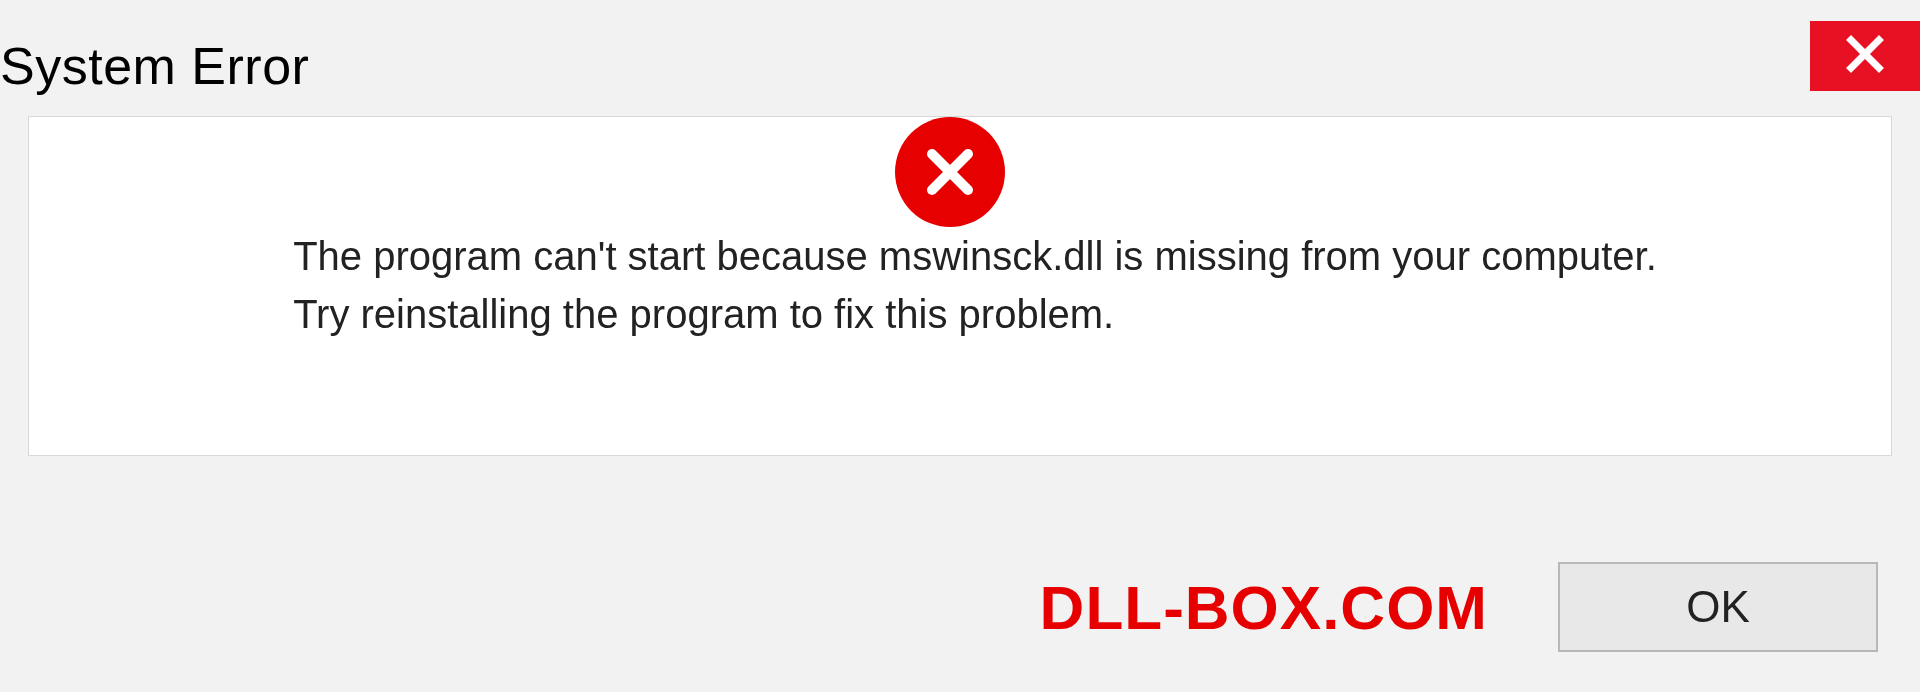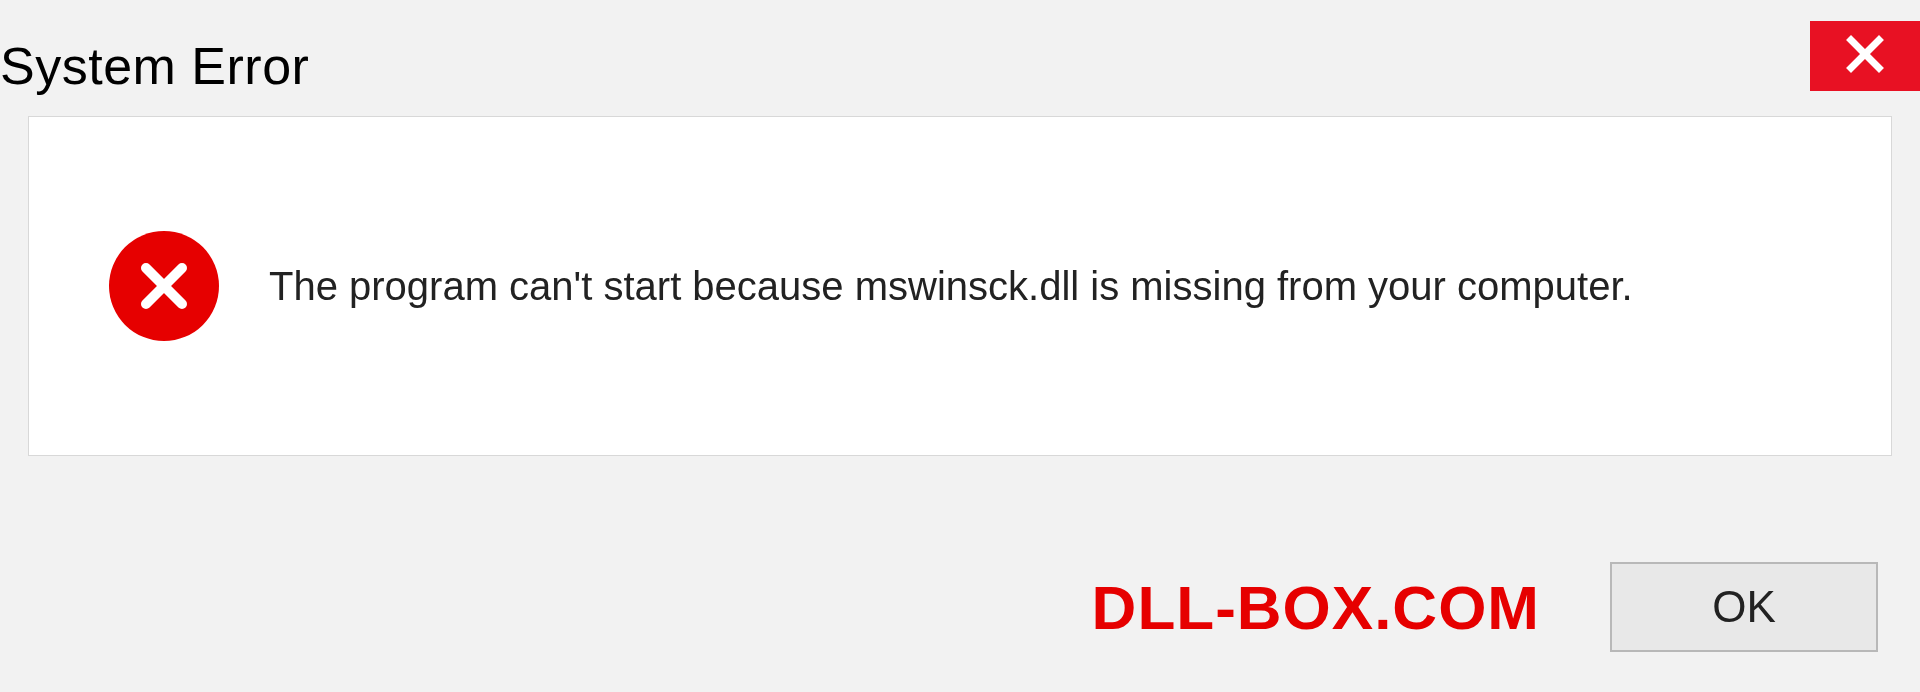--- a/index.html
+++ b/index.html
@@ -46,20 +46,21 @@
       height: 40px;
     }
     .content-panel {
       margin: 5px 28px 0 28px;
       background: #ffffff;
       border: 1px solid #d8d8d8;
       height: 340px;
       display: flex;
       align-items: center;
       padding: 0 50px 0 80px;
+      flex-direction: column;
     }
     .error-icon-wrap {
       flex: 0 0 auto;
       margin-right: 50px;
     }
     .error-icon {
       width: 110px;
       height: 110px;
       border-radius: 50%;
       background: #e60000;
@@ -91,21 +92,21 @@
     }
     .watermark {
       font-size: 62px;
       font-weight: 800;
       color: #e60000;
       letter-spacing: 1px;
       margin-right: 70px;
       font-family: Arial, sans-serif;
     }
     .ok-btn {
-      width: 268px;
+      width: 320px;
       height: 90px;
       background: #e8e8e8;
       border: 2px solid #b8b8b8;
       font-size: 44px;
       color: #222;
       display: flex;
       align-items: center;
       justify-content: center;
       cursor: pointer;
       font-family: "Segoe UI", Arial, sans-serif;
@@ -130,19 +131,20 @@
   <div class="error-icon-wrap">
     <div class="error-icon">
       <svg viewBox="0 0 56 56">
         <line x1="10" y1="10" x2="46" y2="46" stroke="#ffffff" stroke-width="10" stroke-linecap="round"></line>
         <line x1="46" y1="10" x2="10" y2="46" stroke="#ffffff" stroke-width="10" stroke-linecap="round"></line>
       </svg>
     </div>
   </div>
   <div class="error-message">
     <div>The program can't start because mswinsck.dll is missing from your computer.</div>
+    <div>Try reinstalling the program to fix this problem.</div>
   </div>
 </div>
 
 <div class="footer">
   <div class="watermark">DLL-BOX.COM</div>
   <div class="ok-btn">OK</div>
 </div>
 
 </body></html>

